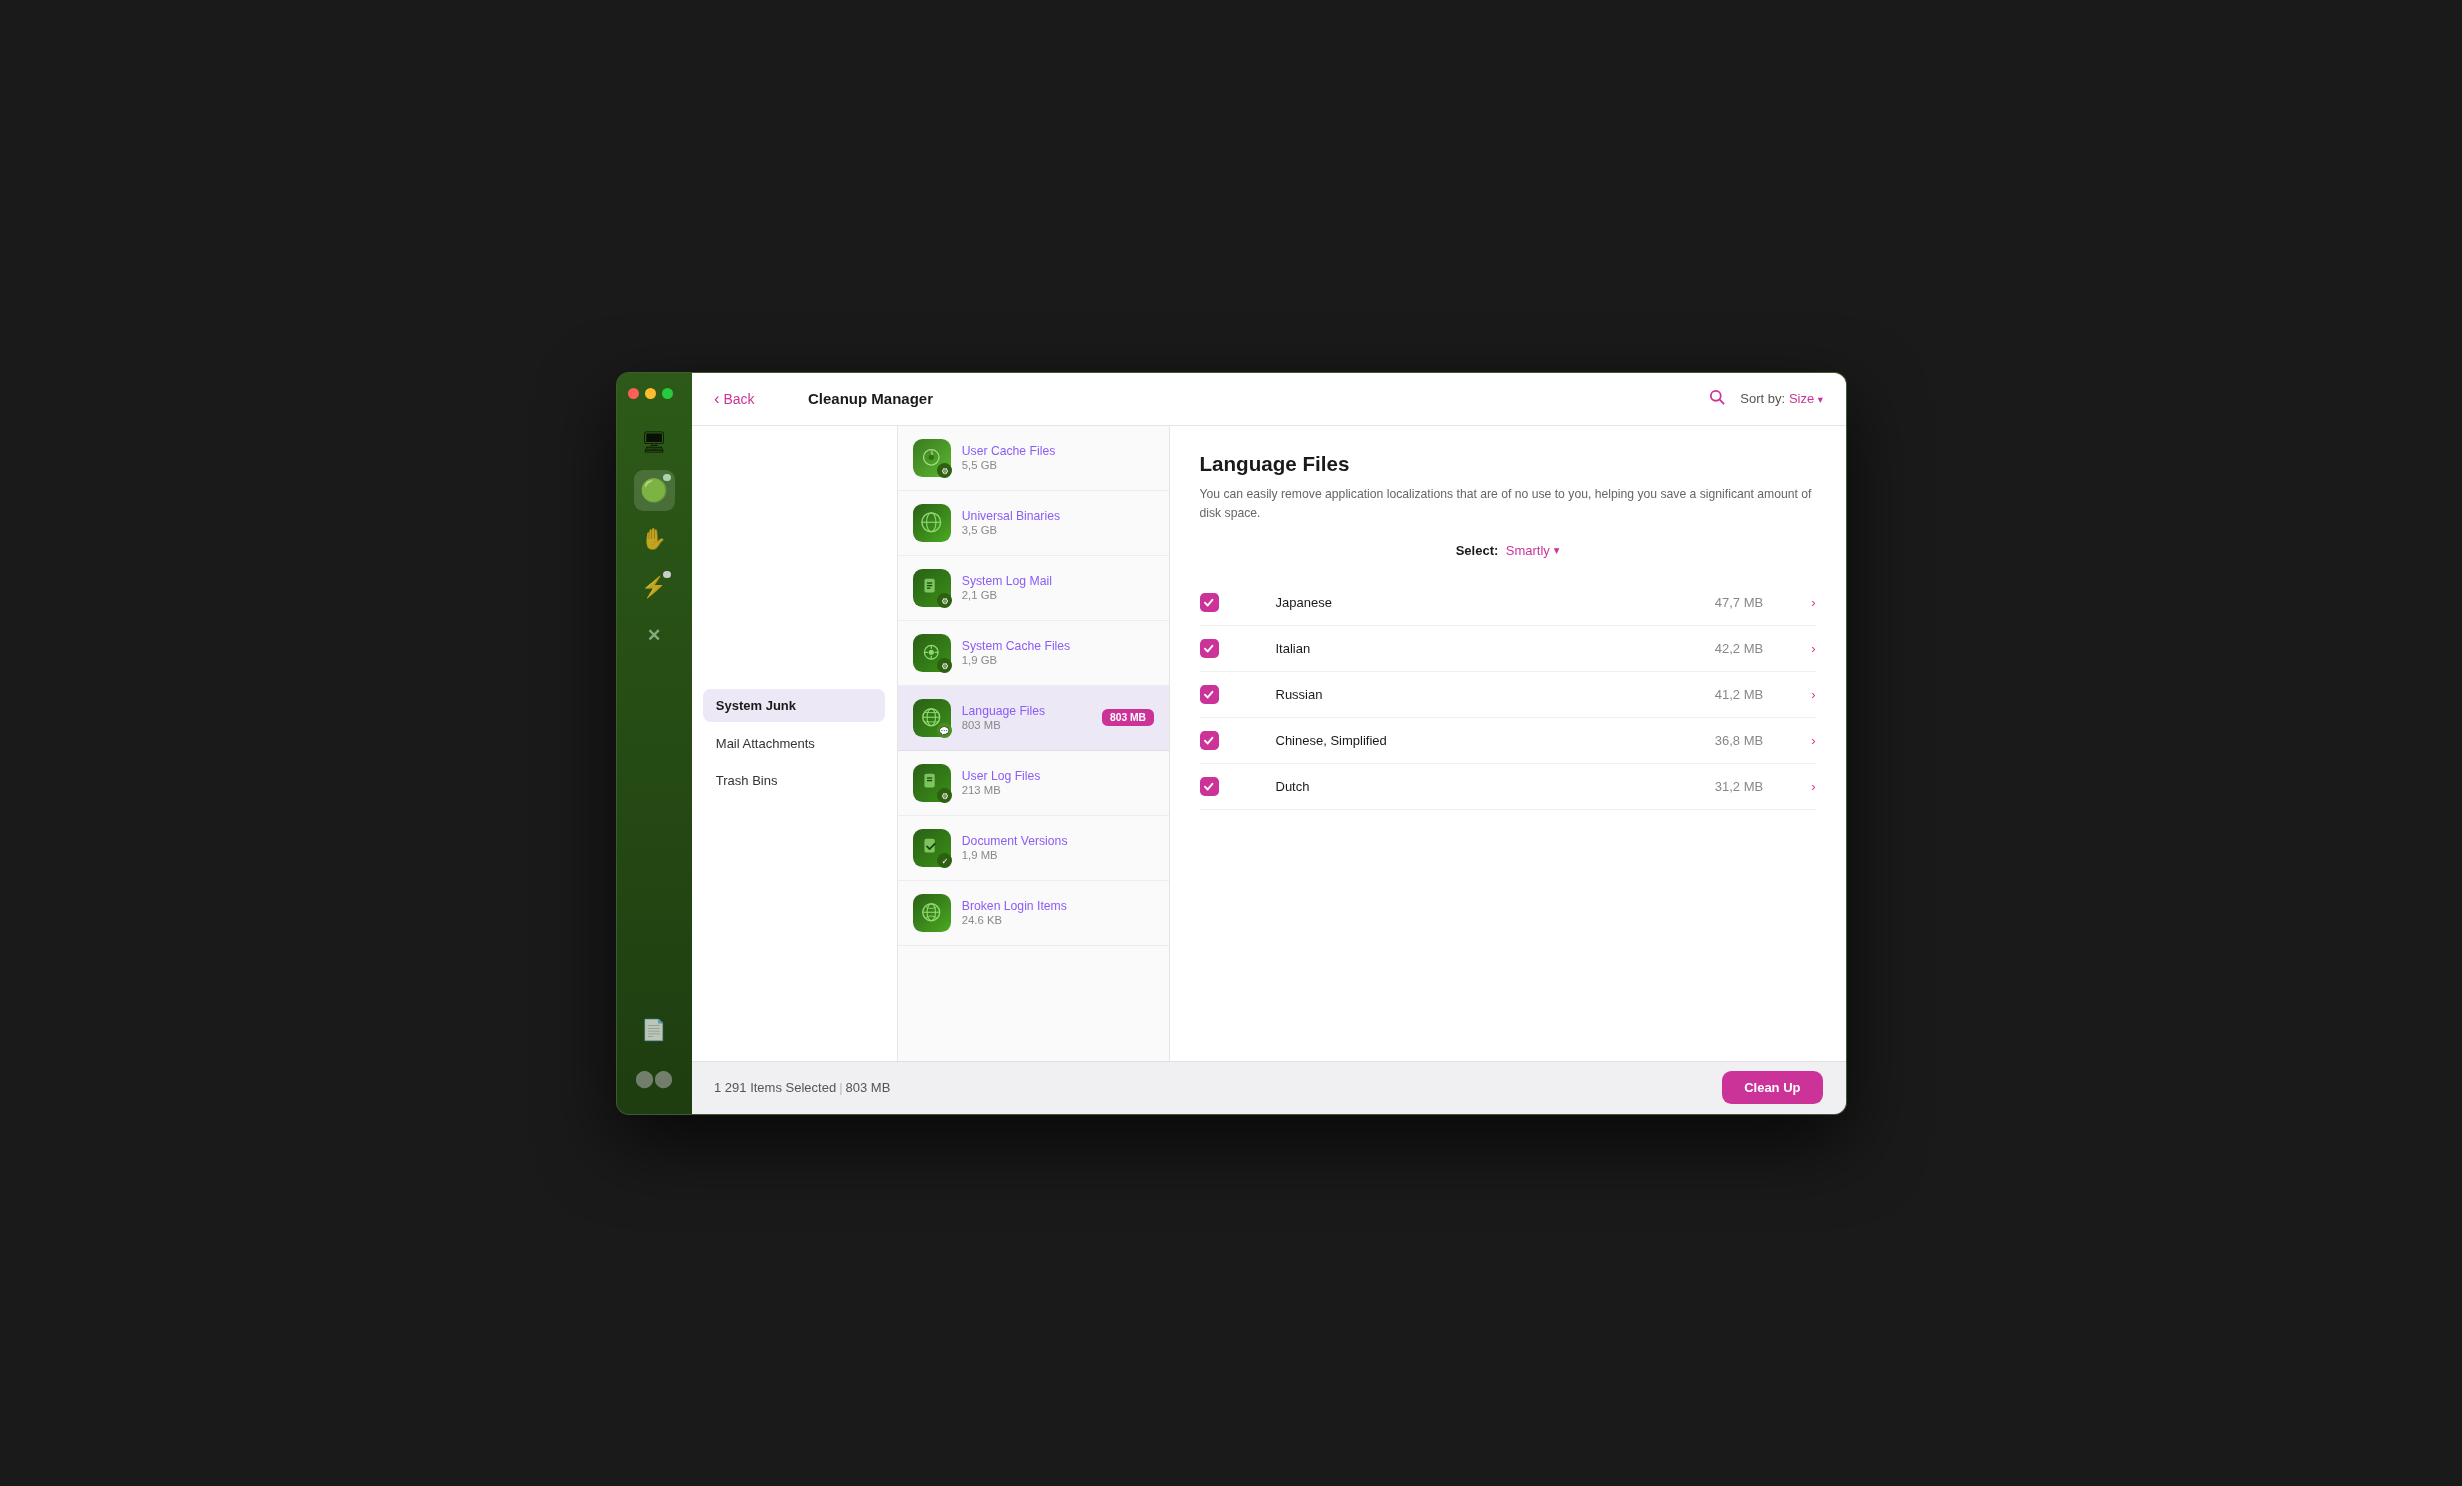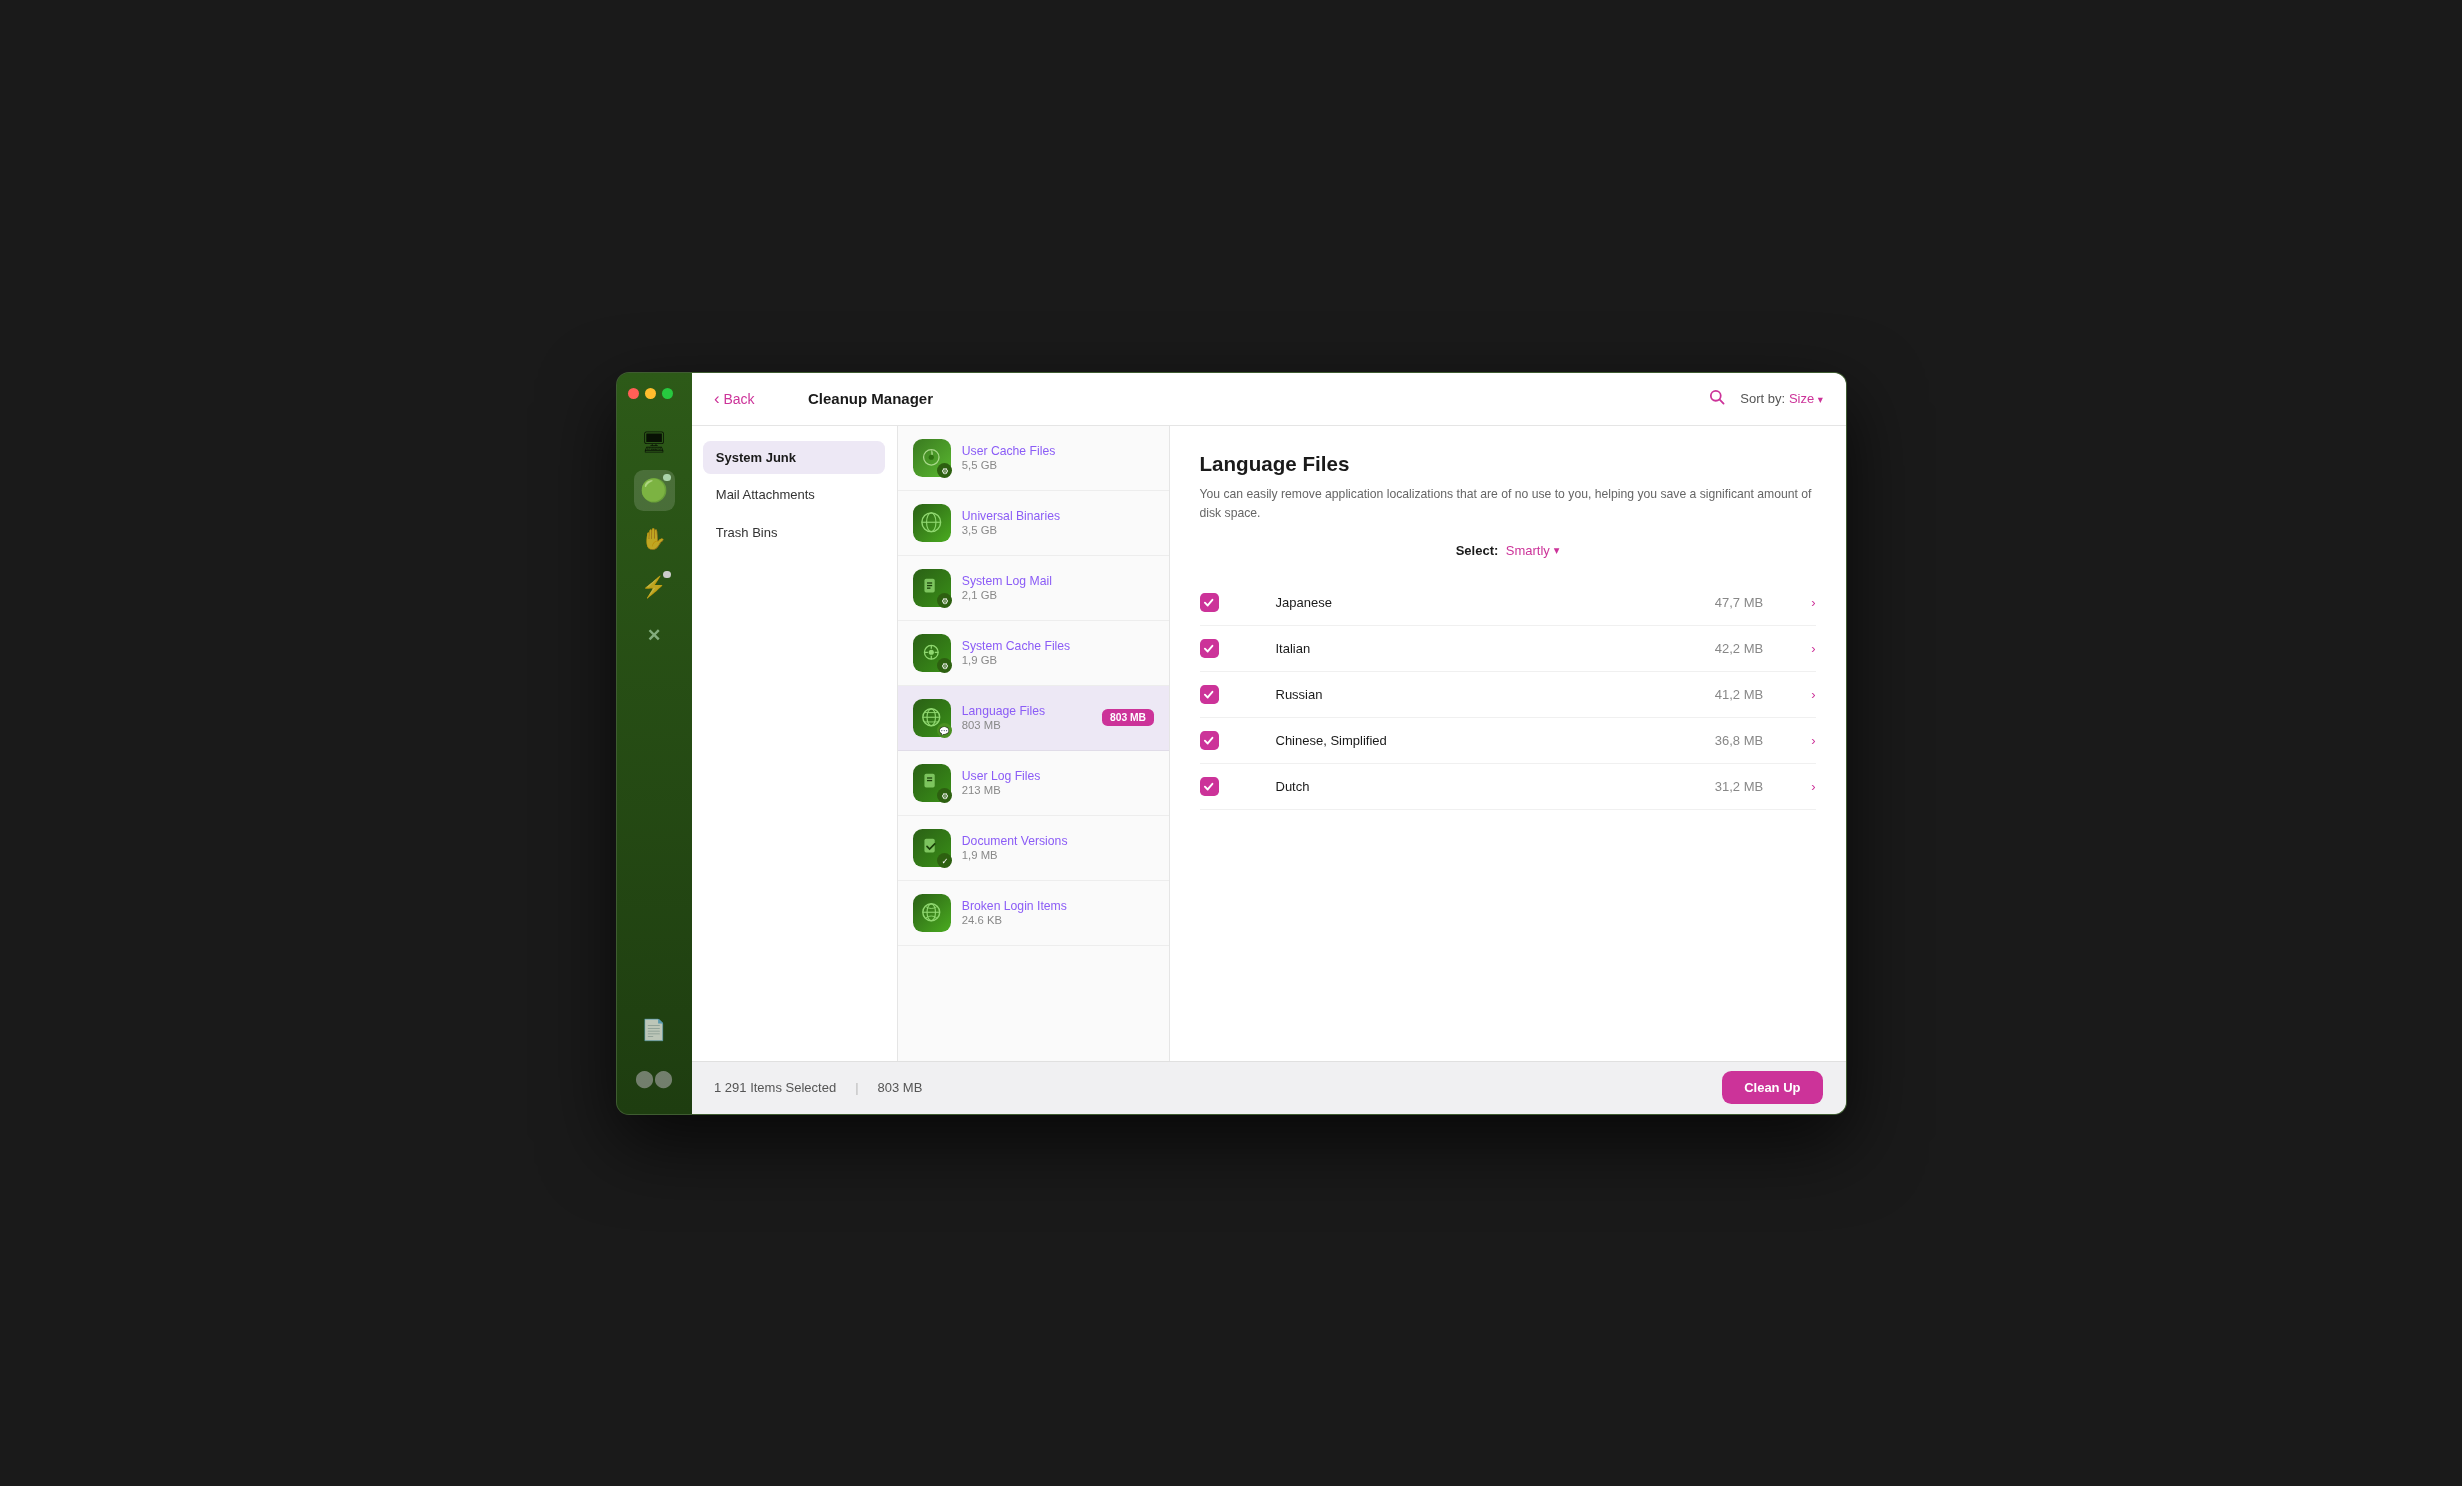--- a/index.html
+++ b/index.html
@@ -171,20 +171,21 @@
     
     .categories-panel {
       width: 206px;
       background: #ffffff;
       padding: 15px 11.3px;
       display: flex;
       flex-direction: column;
       gap: 3.8px;
       border-right: 0.9px solid #e5e5e5;
       flex-shrink: 0;
+      justify-content: center;
     }
 
     .category-item {
       padding: 9.4px 13px;
       border-radius: 7.5px;
       font-size: 13px;
       color: #333;
       cursor: pointer;
     }
 
@@ -374,21 +375,21 @@
       padding: 0 22.5px;
       justify-content: space-between;
       flex-shrink: 0;
     }
 
     .bottom-info {
       font-size: 13px;
       color: #555;
       display: flex;
       align-items: center;
-      gap: 19px;
+      gap: 3px;
     }
 
     .bottom-separator {
       color: #bbb;
     }
 
     .cleanup-btn {
       background: #cc3399;
       color: white;
       border: none;

